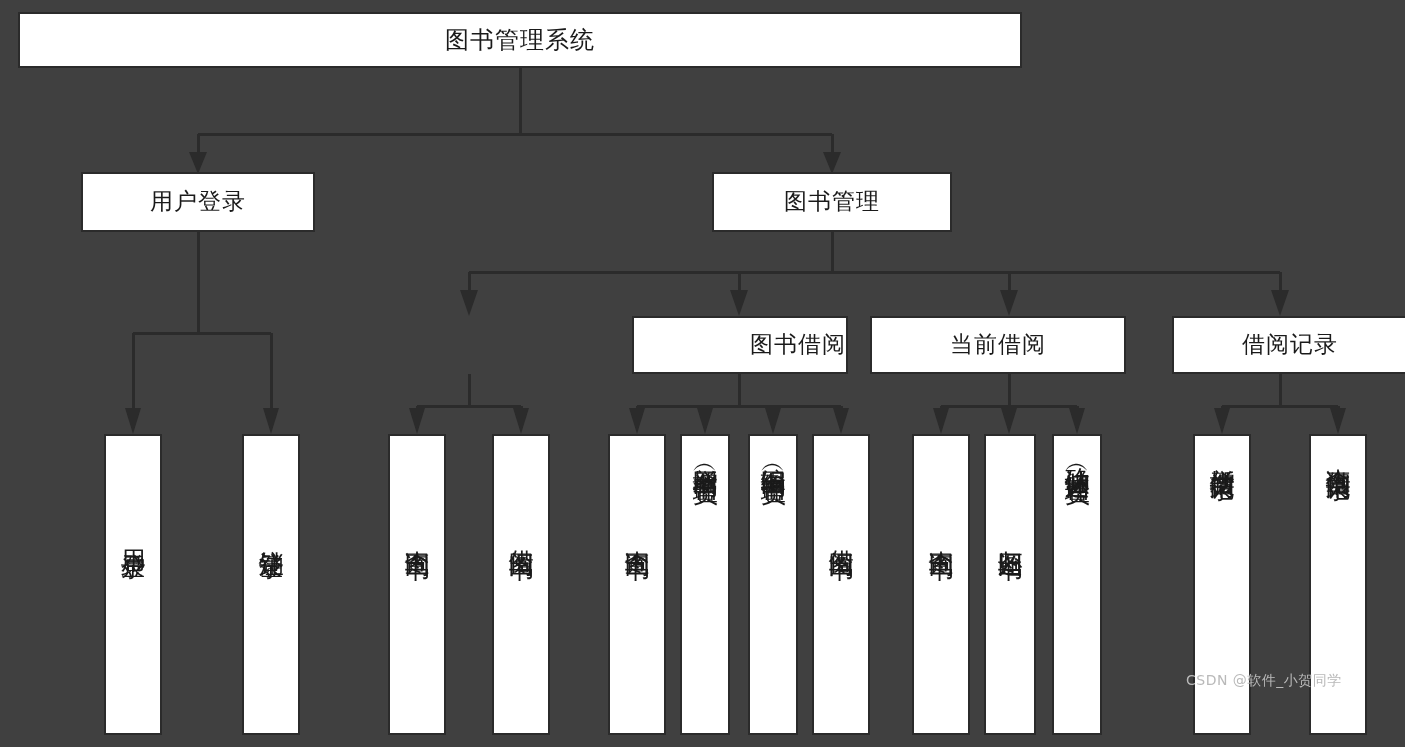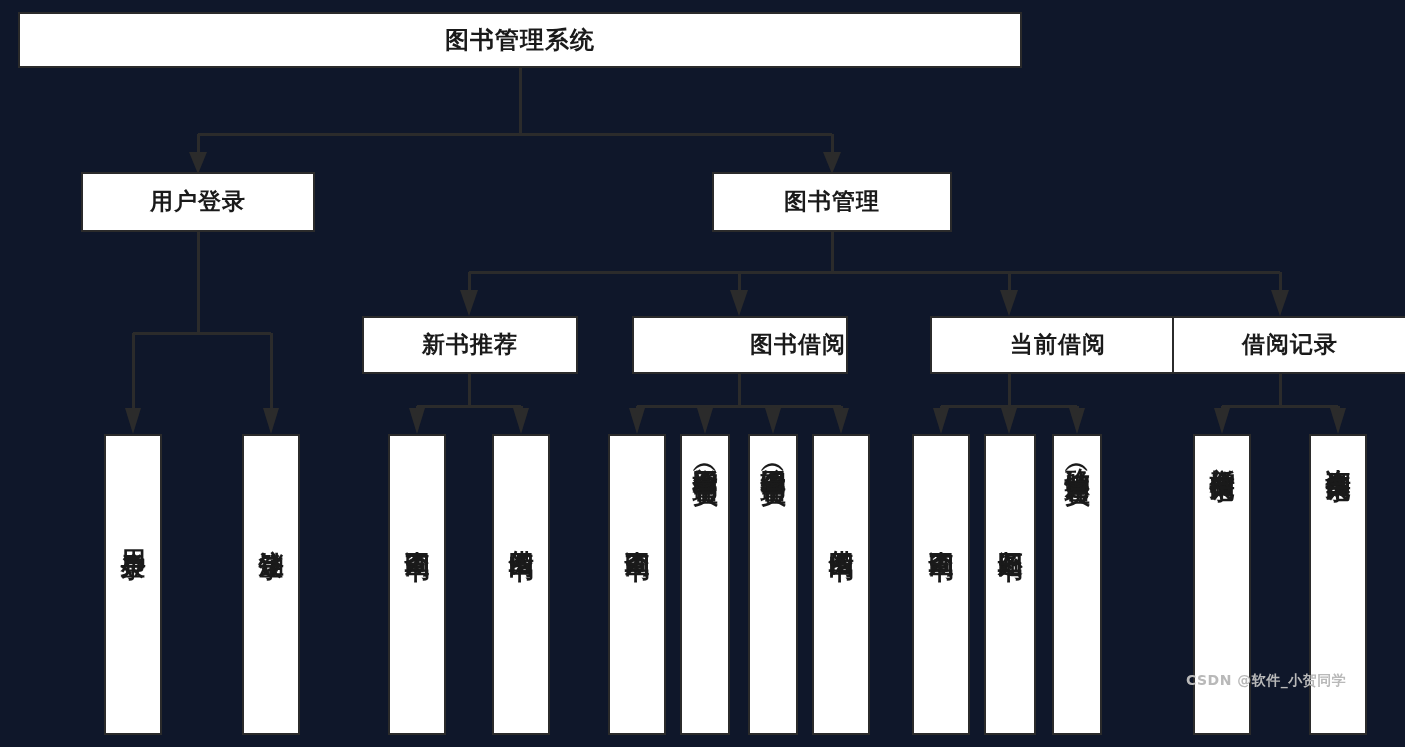--- a/index.html
+++ b/index.html
@@ -8,23 +8,22 @@
     padding: 0;
     background: #ffffff;
   }
   body {
     font-family: "DejaVu Sans", "Liberation Sans", sans-serif;
   }
   #canvas {
     position: relative;
     width: 1405px;
     height: 747px;
-    background: #0f172a;
+    background: #404040;
     overflow: hidden;
-    font-weight: bold;
   }
   #wires {
     position: absolute;
     left: 0;
     top: 0;
     width: 1405px;
     height: 747px;
     pointer-events: none;
   }
   .node {
@@ -161,29 +160,26 @@
   </div>
 
   <div class="node horizontal" style="left:81px; top:172px; width:234px; height:60px;">
     <span class="label">用户登录</span>
   </div>
 
   <div class="node horizontal" style="left:712px; top:172px; width:240px; height:60px;">
     <span class="label">图书管理</span>
   </div>
 
-  <div class="node horizontal" style="left:362px; top:316px; width:216px; height:58px;">
-    <span class="label">新书推荐</span>
-  </div>
 
   <div class="node horizontal" style="left:632px; top:316px; width:216px; height:58px;justify-content:flex-end;">
     <span class="label">图书借阅</span>
   </div>
 
-  <div class="node horizontal" style="left:930px; top:316px; width:256px; height:58px;">
+  <div class="node horizontal" style="left:870px; top:316px; width:256px; height:58px;">
     <span class="label">当前借阅</span>
   </div>
 
   <div class="node horizontal" style="left:1172px; top:316px; width:236px; height:58px;">
     <span class="label">借阅记录</span>
   </div>
 
   <div class="node vertical mid" style="left:104px; top:434px; width:58px; height:301px;">
     <span class="label">用户登录</span>
   </div>

